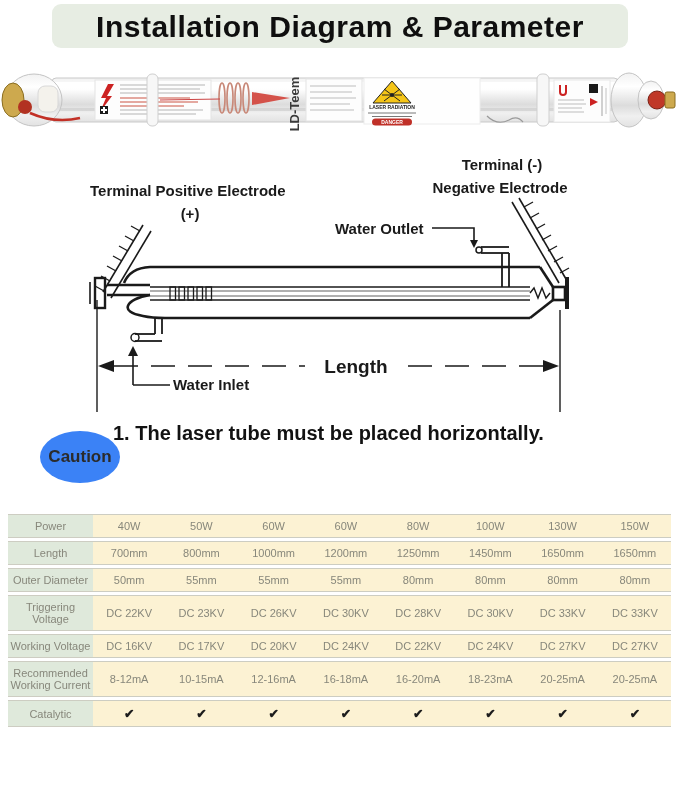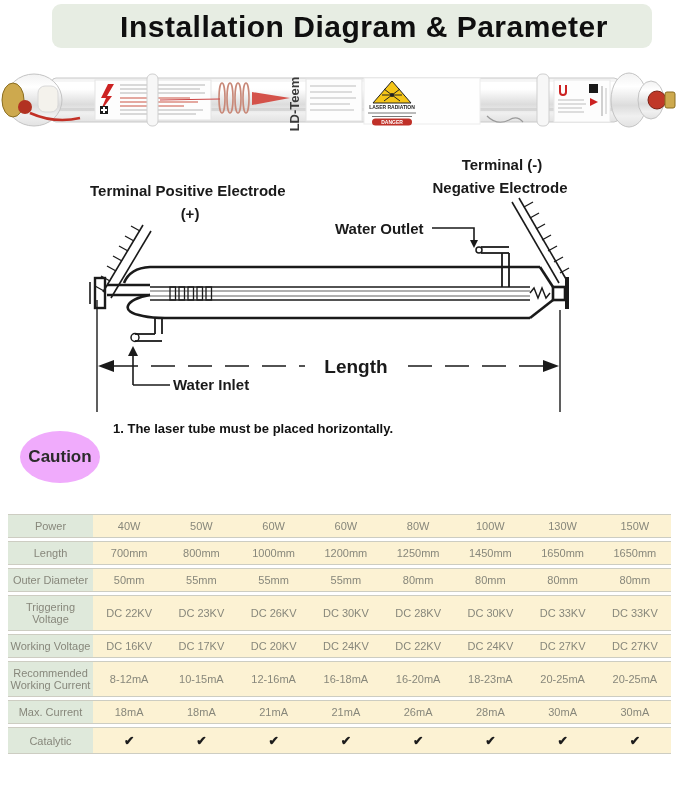--- a/index.html
+++ b/index.html
@@ -3,28 +3,28 @@
 <meta charset="utf-8">
 <style>
   html,body{margin:0;padding:0;background:#ffffff;}
   body{width:679px;height:792px;position:relative;overflow:hidden;
        font-family:"Liberation Sans",sans-serif;-webkit-font-smoothing:antialiased;}
   .abs{position:absolute;}
 
   
   .title-banner{left:52px;top:4px;width:576px;height:44px;background:#e7ede3;
     border-radius:9px;text-align:center;line-height:45px;font-size:30px;
-    font-weight:bold;color:#0f0f0f;letter-spacing:0.5px;padding-left:24px;}
+    font-weight:bold;color:#0f0f0f;letter-spacing:0.5px;}
 
   
-  .caution-ellipse{left:20px;top:431px;width:80px;height:52px;border-radius:50%;
-    background:#f0abfc;display:flex;align-items:center;justify-content:center;
+  .caution-ellipse{left:40px;top:431px;width:80px;height:52px;border-radius:50%;
+    background:#3b82f6;display:flex;align-items:center;justify-content:center;
     font-size:17px;font-weight:600;color:#2b2b2b;}
   .caution-items{left:113px;top:421px;width:505px;color:#121212;
-    font-size:13px;font-weight:bold;line-height:1.28;}
+    font-size:20px;font-weight:bold;line-height:1.28;}
   .caution-item{margin:0 0 4px 0;padding-left:26px;text-indent:-26px;}
   .caution-item:nth-child(2){width:497px;}
 
   
   .param-table{position:absolute;left:8px;top:511px;width:663px;
     border-collapse:separate;border-spacing:0 3px;table-layout:fixed;
     font-size:11px;color:#87877b;}
   .param-table td{text-align:center;padding:5px 2px;
     border-top:1px solid #cdcdc2;border-bottom:1px solid #cdcdc2;}
   .param-table td.label-cell{background:#dfe9db;}
@@ -328,31 +328,20 @@
         <td class="value-cell">8-12mA</td>
         <td class="value-cell">10-15mA</td>
         <td class="value-cell">12-16mA</td>
         <td class="value-cell">16-18mA</td>
         <td class="value-cell">16-20mA</td>
         <td class="value-cell">18-23mA</td>
         <td class="value-cell">20-25mA</td>
         <td class="value-cell">20-25mA</td>
       </tr>
       <tr>
-        <td class="label-cell">Max. Current</td>
-        <td class="value-cell">18mA</td>
-        <td class="value-cell">18mA</td>
-        <td class="value-cell">21mA</td>
-        <td class="value-cell">21mA</td>
-        <td class="value-cell">26mA</td>
-        <td class="value-cell">28mA</td>
-        <td class="value-cell">30mA</td>
-        <td class="value-cell">30mA</td>
-      </tr>
-      <tr>
         <td class="label-cell">Catalytic</td>
         <td class="value-cell check">✔</td>
         <td class="value-cell check">✔</td>
         <td class="value-cell check">✔</td>
         <td class="value-cell check">✔</td>
         <td class="value-cell check">✔</td>
         <td class="value-cell check">✔</td>
         <td class="value-cell check">✔</td>
         <td class="value-cell check">✔</td>
       </tr>

